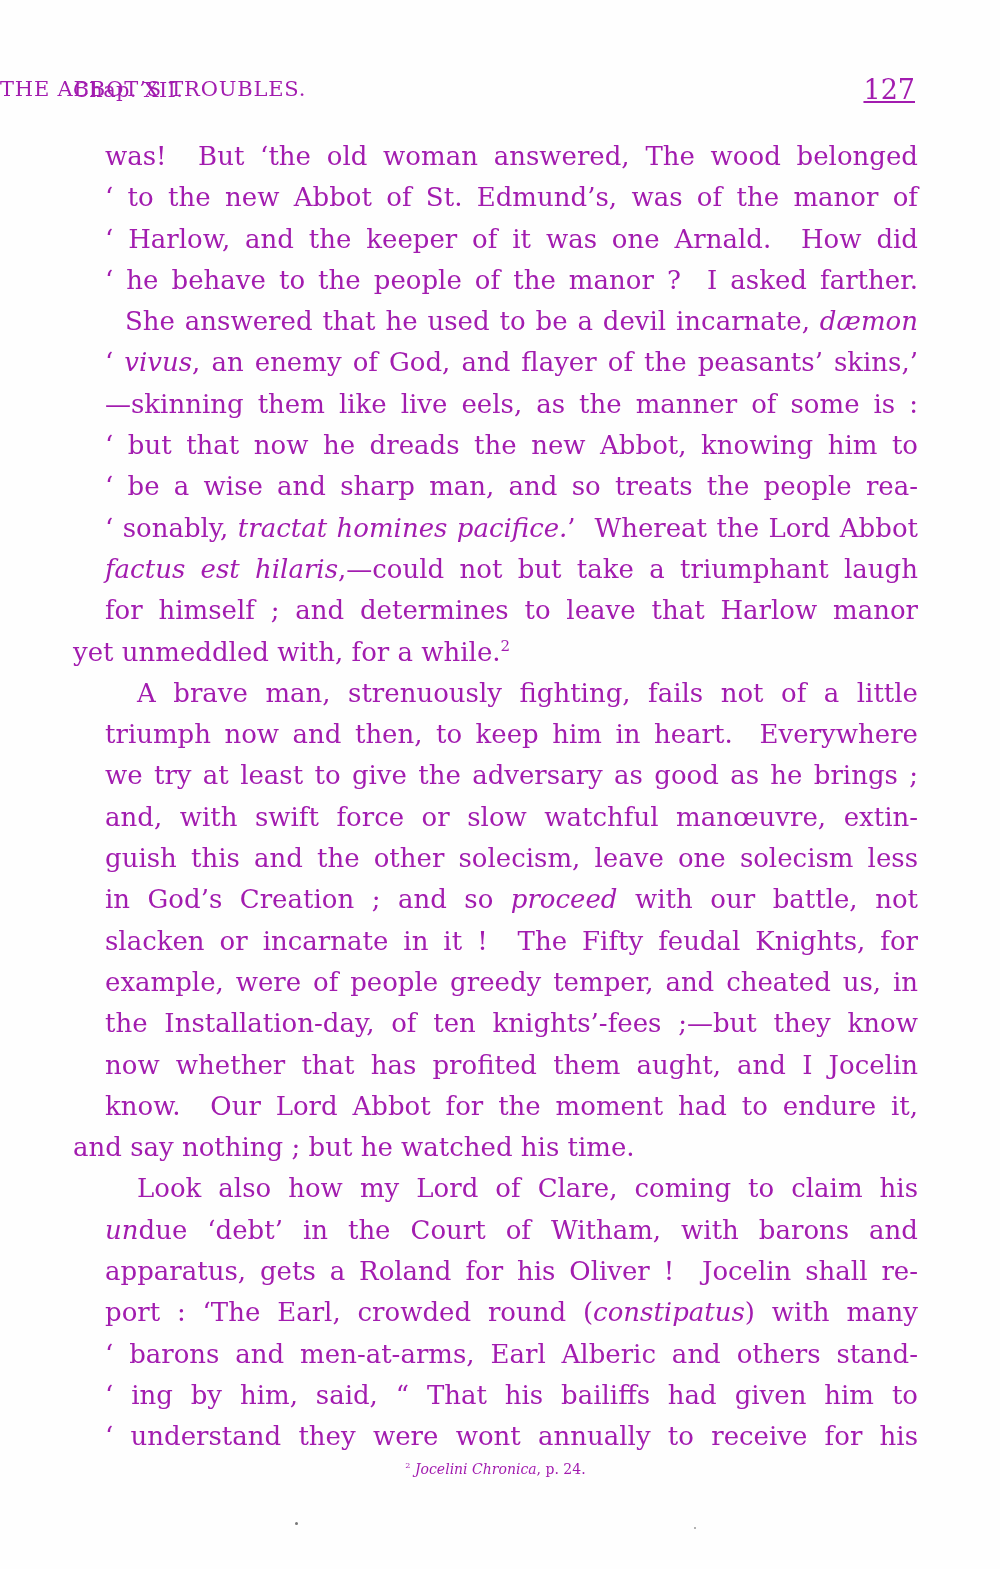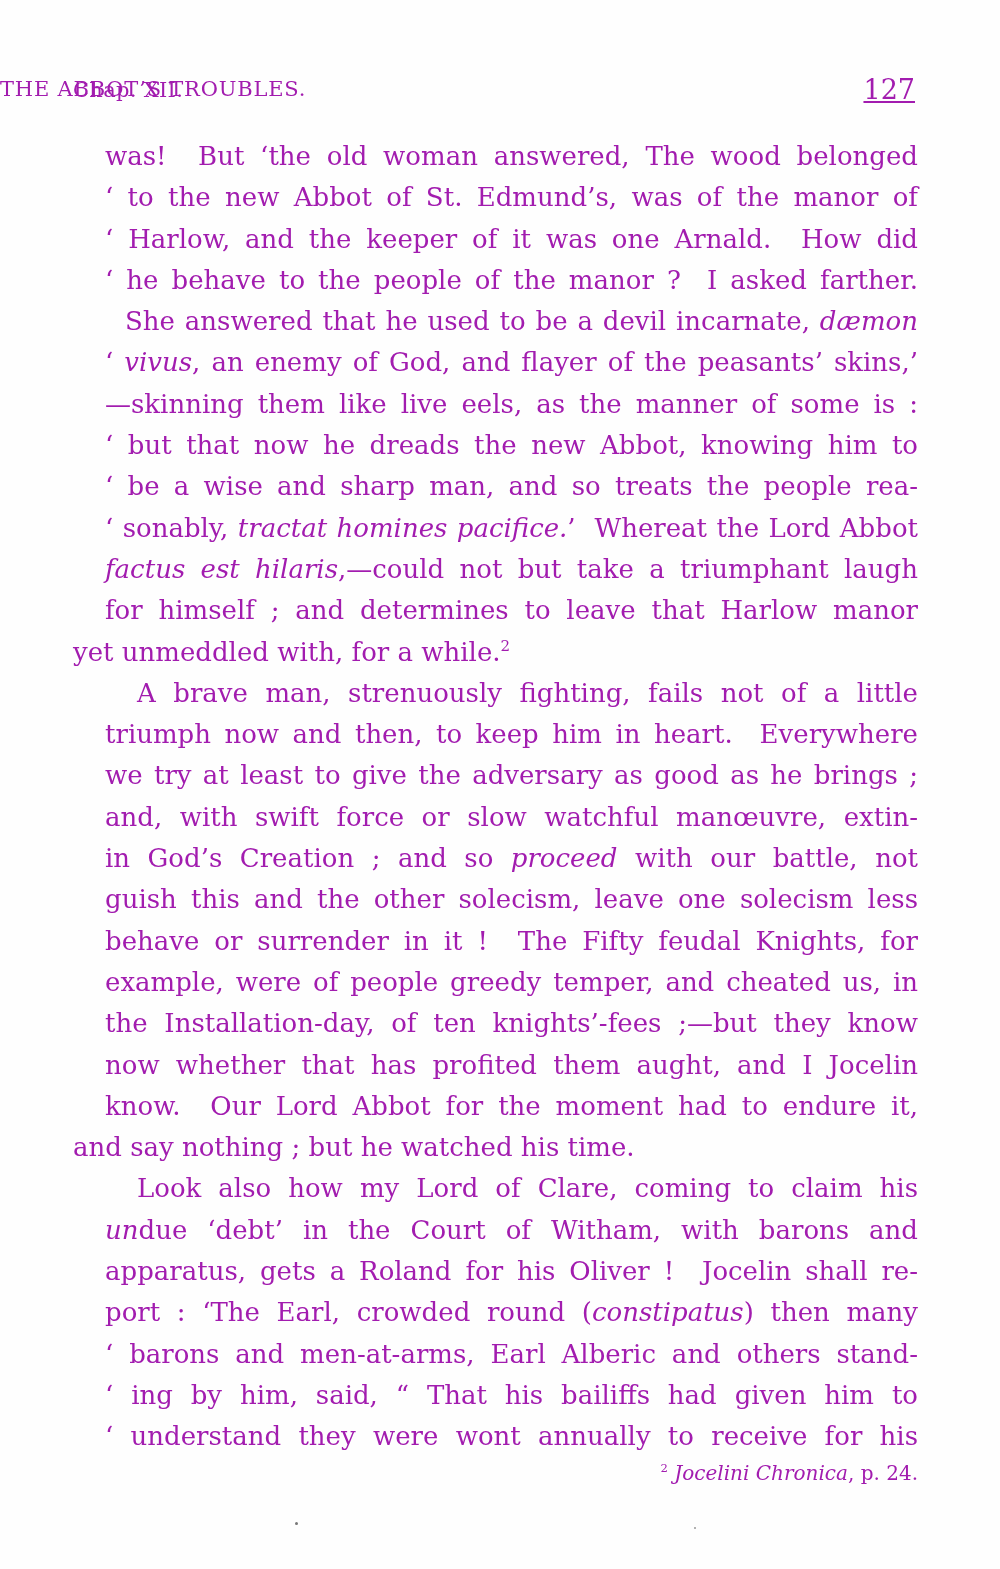--- a/index.html
+++ b/index.html
@@ -66,22 +66,22 @@
   .sup {
     font-size: 0.58em;
     vertical-align: super;
     line-height: 0;
   }
   .footnote {
     position: absolute;
     top: 1461px;
     left: 73px;
     width: 845px;
-    text-align: right;
-    font-size: 20px;
+    text-align: center;
+    font-size: 14px;
   }
   .speck {
     position: absolute;
     background: #777;
     border-radius: 50%;
   }
   .speck1 { left: 295px; top: 1522px; width: 3px; height: 3px; }
   .speck2 { left: 694px; top: 1527px; width: 2px; height: 2px; background: #999; }
 </style>
 </head>
@@ -109,34 +109,34 @@
         <div class="line just"><span>‘ sonably, </span><span class="it">tractat homines pacifice.</span><span>’  Whereat the Lord Abbot</span></div>
         <div class="line just"><span class="it">factus est hilaris</span><span>,—could not but take a triumphant laugh</span></div>
         <div class="line just"><span>for himself ; and determines to leave that Harlow manor</span></div>
         <div class="line"><span>yet unmeddled with, for a while.</span><span class="sup">2</span></div>
       </div>
       <div>
         <div class="line just" style="padding-left: 32px;"><span>A brave man, strenuously fighting, fails not of a little</span></div>
         <div class="line just"><span>triumph now and then, to keep him in heart.  Everywhere</span></div>
         <div class="line just"><span>we try at least to give the adversary as good as he brings ;</span></div>
         <div class="line just"><span>and, with swift force or slow watchful manœuvre, extin-</span></div>
+        <div class="line just"><span>guish this and the other solecism, leave one solecism less</span></div>
         <div class="line just"><span>in God’s Creation ; and so </span><span class="it">proceed</span><span> with our battle, not</span></div>
-        <div class="line just"><span>guish this and the other solecism, leave one solecism less</span></div>
-        <div class="line just"><span>behave or surrender in it !  The Fifty feudal Knights, for</span></div>
+        <div class="line just"><span>slacken or incarnate in it !  The Fifty feudal Knights, for</span></div>
         <div class="line just"><span>example, were of people greedy temper, and cheated us, in</span></div>
         <div class="line just"><span>the Installation-day, of ten knights’-fees ;—but they know</span></div>
         <div class="line just"><span>now whether that has profited them aught, and I Jocelin</span></div>
         <div class="line just"><span>know.  Our Lord Abbot for the moment had to endure it,</span></div>
         <div class="line"><span>and say nothing ; but he watched his time.</span></div>
       </div>
       <div>
         <div class="line just" style="padding-left: 32px;"><span>Look also how my Lord of Clare, coming to claim his</span></div>
         <div class="line just"><span class="it">un</span><span>due ‘debt’ in the Court of Witham, with barons and</span></div>
         <div class="line just"><span>apparatus, gets a Roland for his Oliver !  Jocelin shall re-</span></div>
-        <div class="line just"><span>port : ‘The Earl, crowded round (</span><span class="it">constipatus</span><span>) then many</span></div>
+        <div class="line just"><span>port : ‘The Earl, crowded round (</span><span class="it">constipatus</span><span>) with many</span></div>
         <div class="line just"><span>‘ barons and men-at-arms, Earl Alberic and others stand-</span></div>
         <div class="line just"><span>‘ ing by him, said, “ That his bailiffs had given him to</span></div>
         <div class="line just"><span>‘ understand they were wont annually to receive for his</span></div>
       </div>
     </div>
 
   <div class="footnote"><span class="sup">2</span><span> </span><span class="it">Jocelini Chronica</span><span>, p. 24.</span></div>
 
   <div class="speck speck1"></div>
   <div class="speck speck2"></div>

